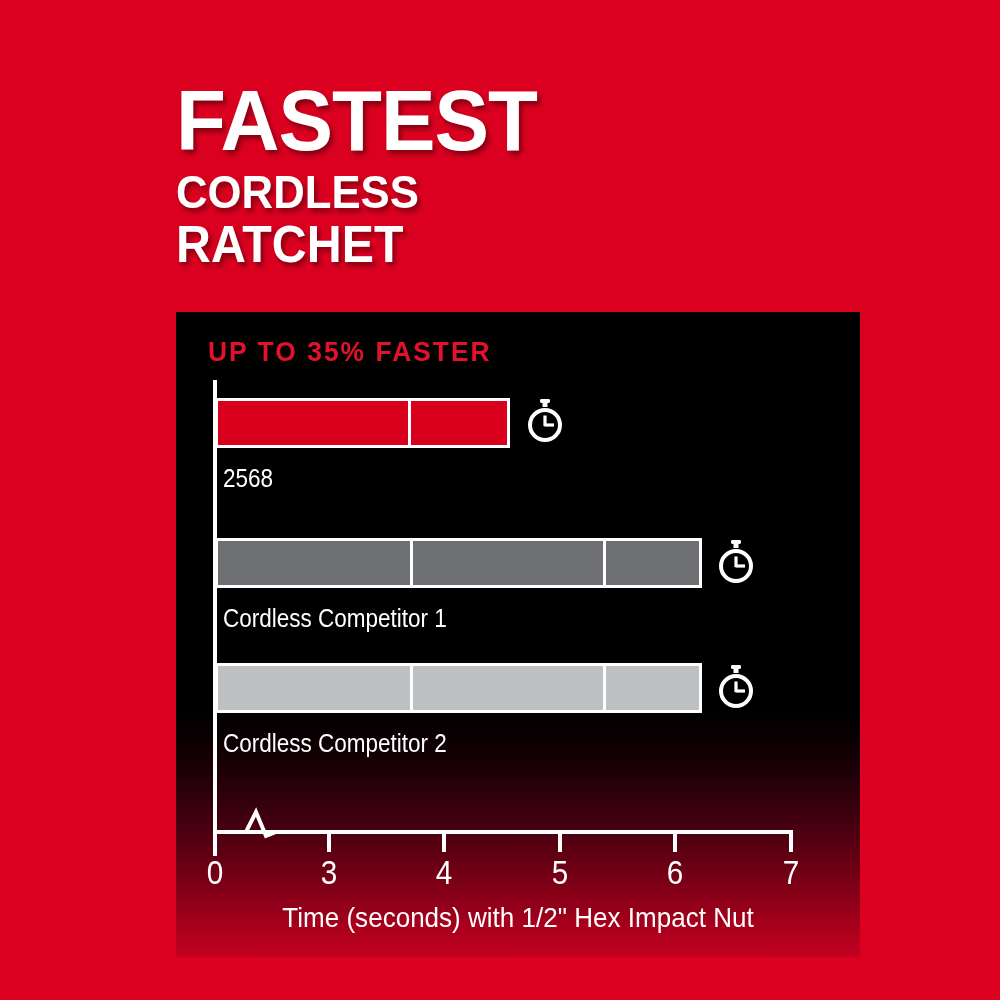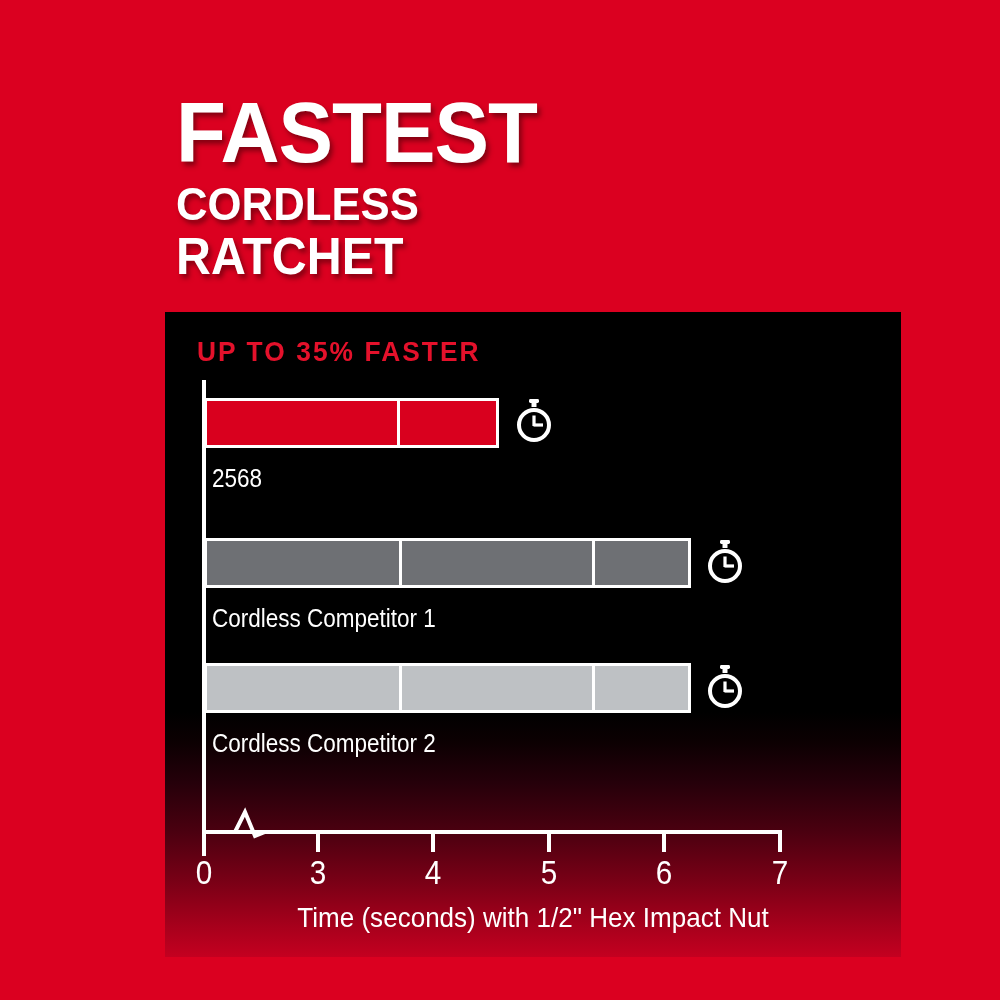--- a/index.html
+++ b/index.html
@@ -7,21 +7,21 @@
     width:1000px;height:1000px;
     background:#DB0020;
     font-family:"Liberation Sans", sans-serif;
     overflow:hidden;
     position:relative;
   }
 
   
   .headline{
     position:absolute;
-    left:176px; top:96px;
+    left:176px; top:84px;
     color:#ffffff;
     text-shadow:3px 4px 5px rgba(60,0,6,0.55);
   }
   .hl-main{
     font-size:86px;
     font-weight:bold;
     letter-spacing:-1px;
     line-height:0.86;
     transform:scaleX(0.95);
     transform-origin:left center;
@@ -42,22 +42,22 @@
     line-height:1.02;
     margin-top:2px;
     transform:scaleX(0.93);
     transform-origin:left center;
     white-space:nowrap;
   }
 
   
   .panel{
     position:absolute;
-    left:165px; top:312px;
-    width:736px; height:645px;
+    left:176px; top:312px;
+    width:684px; height:645px;
     background:linear-gradient(to bottom,
         #000000 0px,
         #000000 400px,
         #0c0002 430px,
         #25000a 470px,
         #4b0010 520px,
         #7a0016 570px,
         #a8001c 615px,
         #c40020 645px);
     overflow:hidden;

